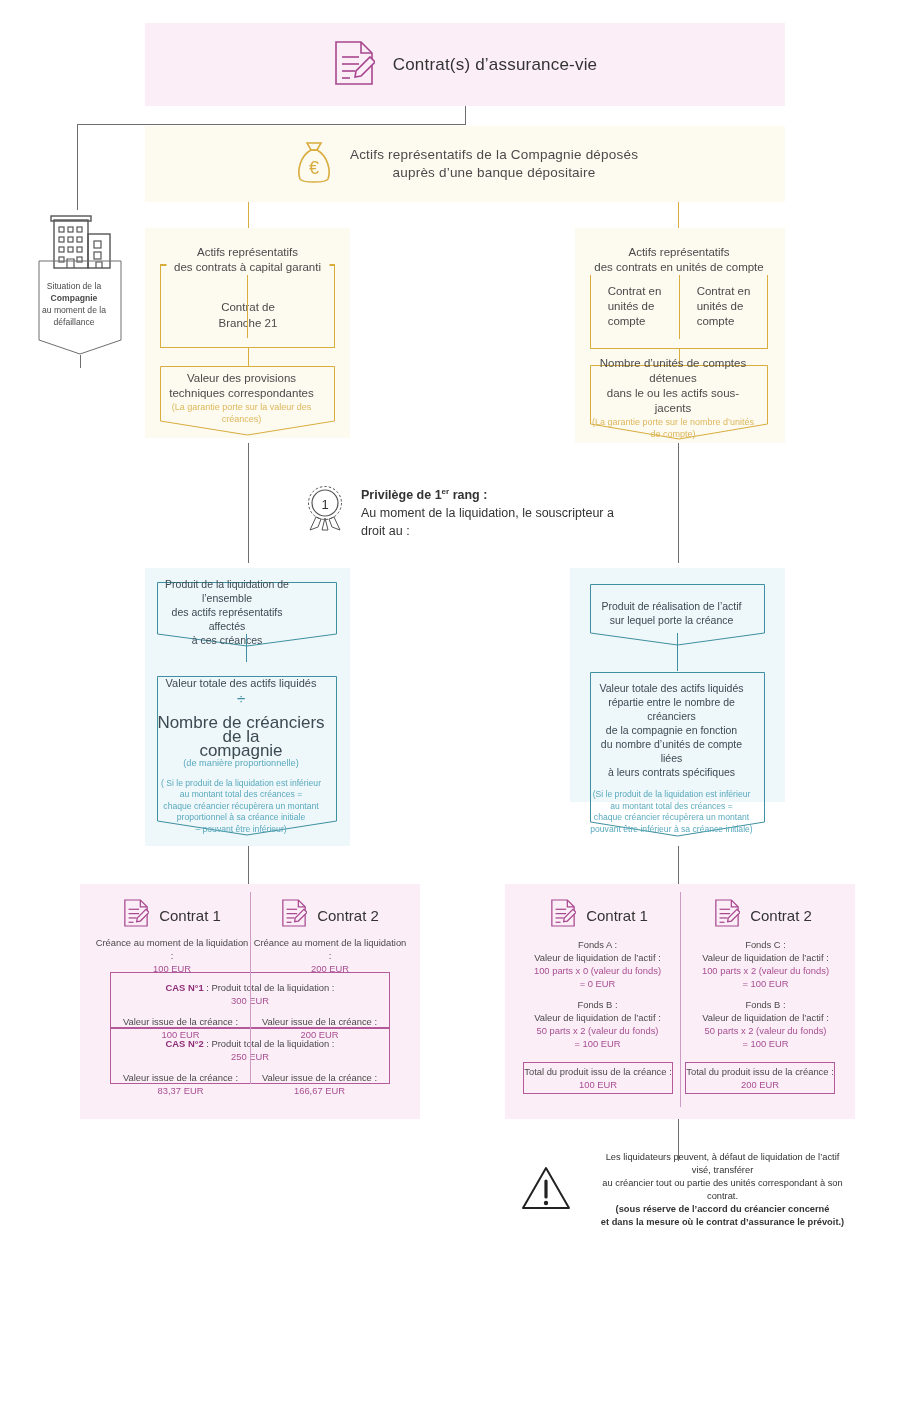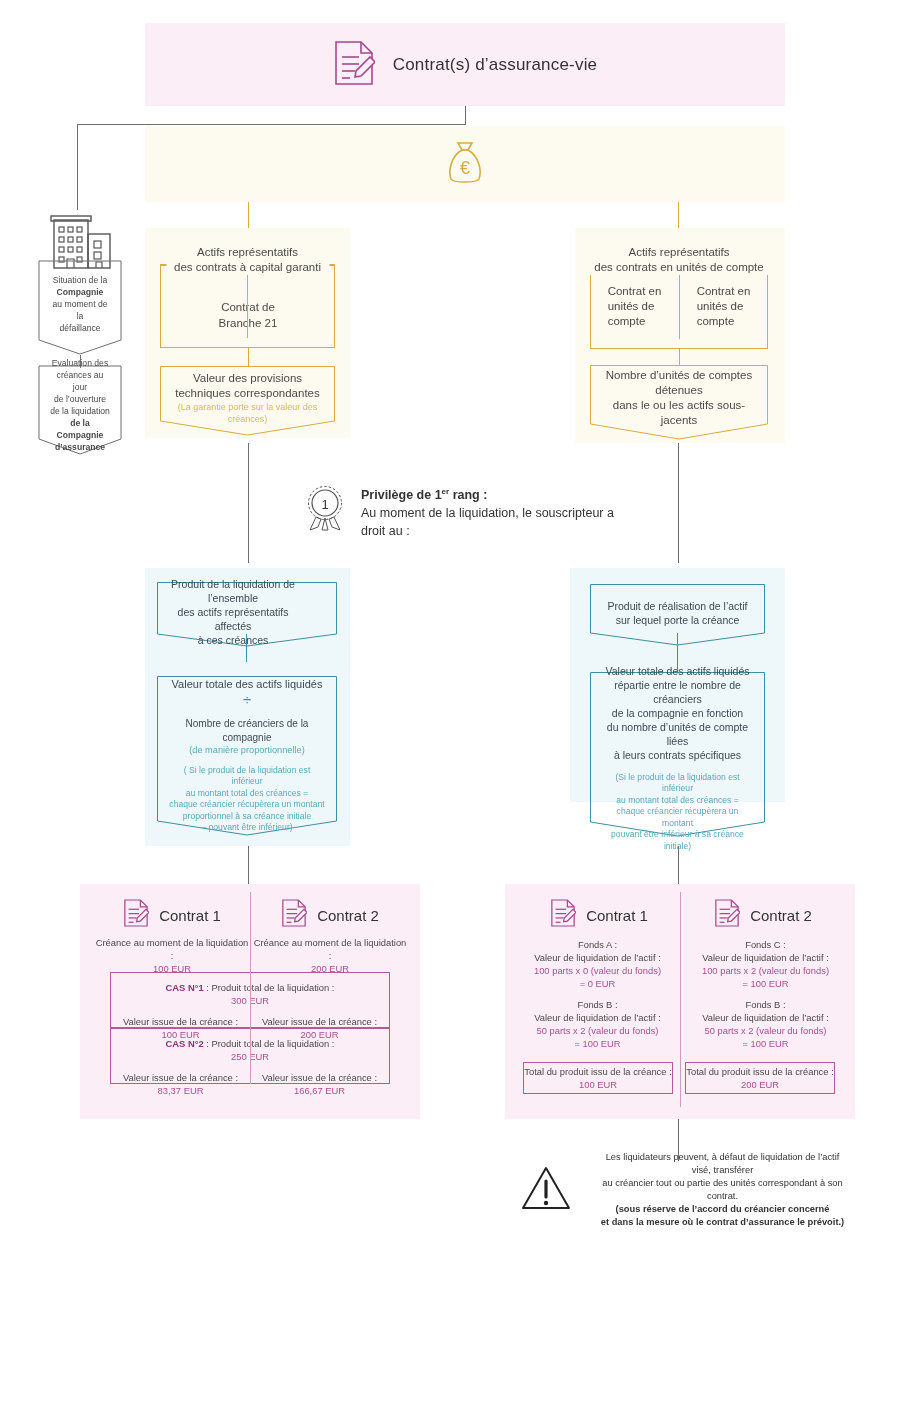--- a/index.html
+++ b/index.html
@@ -43,21 +43,21 @@
   .fset .inner { position:absolute; top:19px; left:0; right:0; bottom:0; display:flex; }
   .fset .cell { flex:1; display:flex; align-items:center; justify-content:center;
                 font-size:11.5px; line-height:16px; text-align:center; color:#4a4a4a; padding:4px;}
   .fset .divider { width:1px; background:#d8ad3d; margin:10px 0; }
 
   
   .chev { position:absolute; }
   .chev svg { position:absolute; left:0; top:0; overflow:visible; }
   .chev .txt { position:absolute; left:0; right:0; top:0;
                display:flex; flex-direction:column; align-items:center; justify-content:center;
-               text-align:center; padding:8px 12px 0 12px; }
+               text-align:center; padding:8px 12px 0 0; }
 
   .t-y  { font-size:11.5px; line-height:15px; color:#4a4a4a; }
   .t-ys { font-size:9px; line-height:12px; color:#ddb85c; }
   .t-b  { font-size:10.5px; line-height:14px; color:#3c4a52; }
   .t-bs { font-size:8.6px; line-height:11.5px; color:#59a9bd; }
 
   
   .t-g  { font-size:8.6px; line-height:12px; color:#4a4a4a; text-align:center; }
   .t-g b { font-weight:bold; }
 
@@ -109,20 +109,24 @@
   <div class="vline g" style="left:77px; top:124px; height:86px;"></div>
 
   <div class="abs band-cream" style="left:145px; top:126px; width:640px; height:76px;">
     <div class="hdr" style="gap:14px;">
       <span>
         <svg width="44" height="48" viewBox="0 0 44 48">
           <path d="M15 5 h14 l-4 7 h-6 z" fill="none" stroke="#d8ad3d" stroke-width="1.6"></path>
           <path d="M19 12 C8 18, 5 33, 8 41 C10 45, 34 45, 36 41 C39 33, 36 18, 25 12 z" fill="none" stroke="#d8ad3d" stroke-width="1.6"></path>
           <text x="22" y="36" font-family="Liberation Sans, sans-serif" font-size="18" fill="#d8ad3d" text-anchor="middle">€</text>
         </svg>
+      </span>
+      <span class="hdr-title small">
+        <span>Actifs représentatifs de la Compagnie déposés</span><br>
+        <span>auprès d’une banque dépositaire</span>
       </span>
     </div>
   </div>
 
   <div class="vline y" style="left:248px; top:202px; height:49px;"></div>
   <div class="vline y" style="left:678px; top:202px; height:49px;"></div>
 
   <div class="abs" style="left:38px; top:208px; width:84px; height:240px;">
 
     <span class="abs" style="left:8px; top:0;">
@@ -156,35 +160,20 @@
         <div class="t-g">
           <span>Situation de la</span><br>
           <b>Compagnie</b><br>
           <span>au moment de la</span><br>
           <span>défaillance</span>
         </div>
       </div>
     </div>
     <div class="vline g" style="left:42px; top:147px; height:13px;"></div>
 
-    <div class="chev" style="left:0; top:157px; width:84px; height:90px;">
-      <svg width="84" height="90" viewBox="0 0 84 90">
-        <path d="M1 1 L83 1 L83 74 L42 89 L1 74 Z" fill="none" stroke="#6e6e6e" stroke-width="1"></path>
-      </svg>
-      <div class="txt" style="height:74px; padding-top:6px;">
-        <div class="t-g">
-          <span>Evaluation des</span><br>
-          <span>créances au jour</span><br>
-          <span>de l’ouverture</span><br>
-          <span>de la liquidation</span><br>
-          <b>de la Compagnie</b><br>
-          <b>d’assurance</b>
-        </div>
-      </div>
-    </div>
   </div>
 
   <div class="abs band-cream" style="left:145px; top:228px; width:205px; height:210px;">
 
     <div class="fset" style="left:15px; top:18px; width:175px; height:102px;">
       <div class="legend">
         <span>Actifs représentatifs</span><br>
         <span>des contrats à capital garanti</span>
       </div>
       <div class="boxline"></div>
@@ -241,20 +230,22 @@
 
     <div class="chev" style="left:15px; top:137px; width:178px; height:75px;">
       <svg width="178" height="75" viewBox="0 0 178 75">
         <path d="M0.5 0.5 L177.5 0.5 L177.5 59 L89 74 L0.5 59 Z" fill="none" stroke="#d8ad3d" stroke-width="1"></path>
       </svg>
       <div class="txt" style="height:59px; padding-top:6px;">
         <div class="t-y">
           <span>Nombre d’unités de comptes détenues</span><br>
           <span>dans le ou les actifs sous-jacents</span>
         </div>
+        <div class="t-ys" style="white-space:pre-line;">(La garantie porte sur le nombre d’unités
+de compte)</div>
       </div>
     </div>
   </div>
 
   <div class="vline g" style="left:248px; top:443px; height:120px;"></div>
   <div class="vline g" style="left:678px; top:443px; height:120px;"></div>
 
   <div class="priv" style="left:305px; top:487px; width:330px; height:48px;">
     <span>
       <svg width="40" height="46" viewBox="0 0 40 46">
@@ -291,21 +282,21 @@
 
     <div class="abs" style="left:101px; top:66px; width:1px; height:28px; background:#3e8fa0;"></div>
 
     <div class="chev" style="left:12px; top:108px; width:180px; height:160px;">
       <svg width="180" height="160" viewBox="0 0 180 160">
         <path d="M0.5 0.5 L179.5 0.5 L179.5 145 L90 159 L0.5 145 Z" fill="none" stroke="#3e8fa0" stroke-width="1"></path>
       </svg>
       <div class="txt" style="height:145px; padding-top:14px;">
         <div class="t-b" style="font-size:11px;">Valeur totale des actifs liquidés</div>
         <div style="font-size:15px; color:#3e8fa0; line-height:18px;">÷</div>
-        <div class="t-b" style="font-size:10px;margin-top:8px;">
+        <div class="t-b" style="font-size:17px;margin-top:8px;">
           <span>Nombre de créanciers de la</span><br>
           <span>compagnie</span>
         </div>
         <div class="t-bs" style="font-size:9.2px;">(de manière proportionnelle)</div>
         <div class="t-bs" style="margin-top:8px;">
           <span>( Si le produit de la liquidation est inférieur</span><br>
           <span>au montant total des créances =</span><br>
           <span>chaque créancier récupèrera un montant</span><br>
           <span>proportionnel à sa créance initiale</span><br>
           <span>– pouvant être inférieur)</span>

